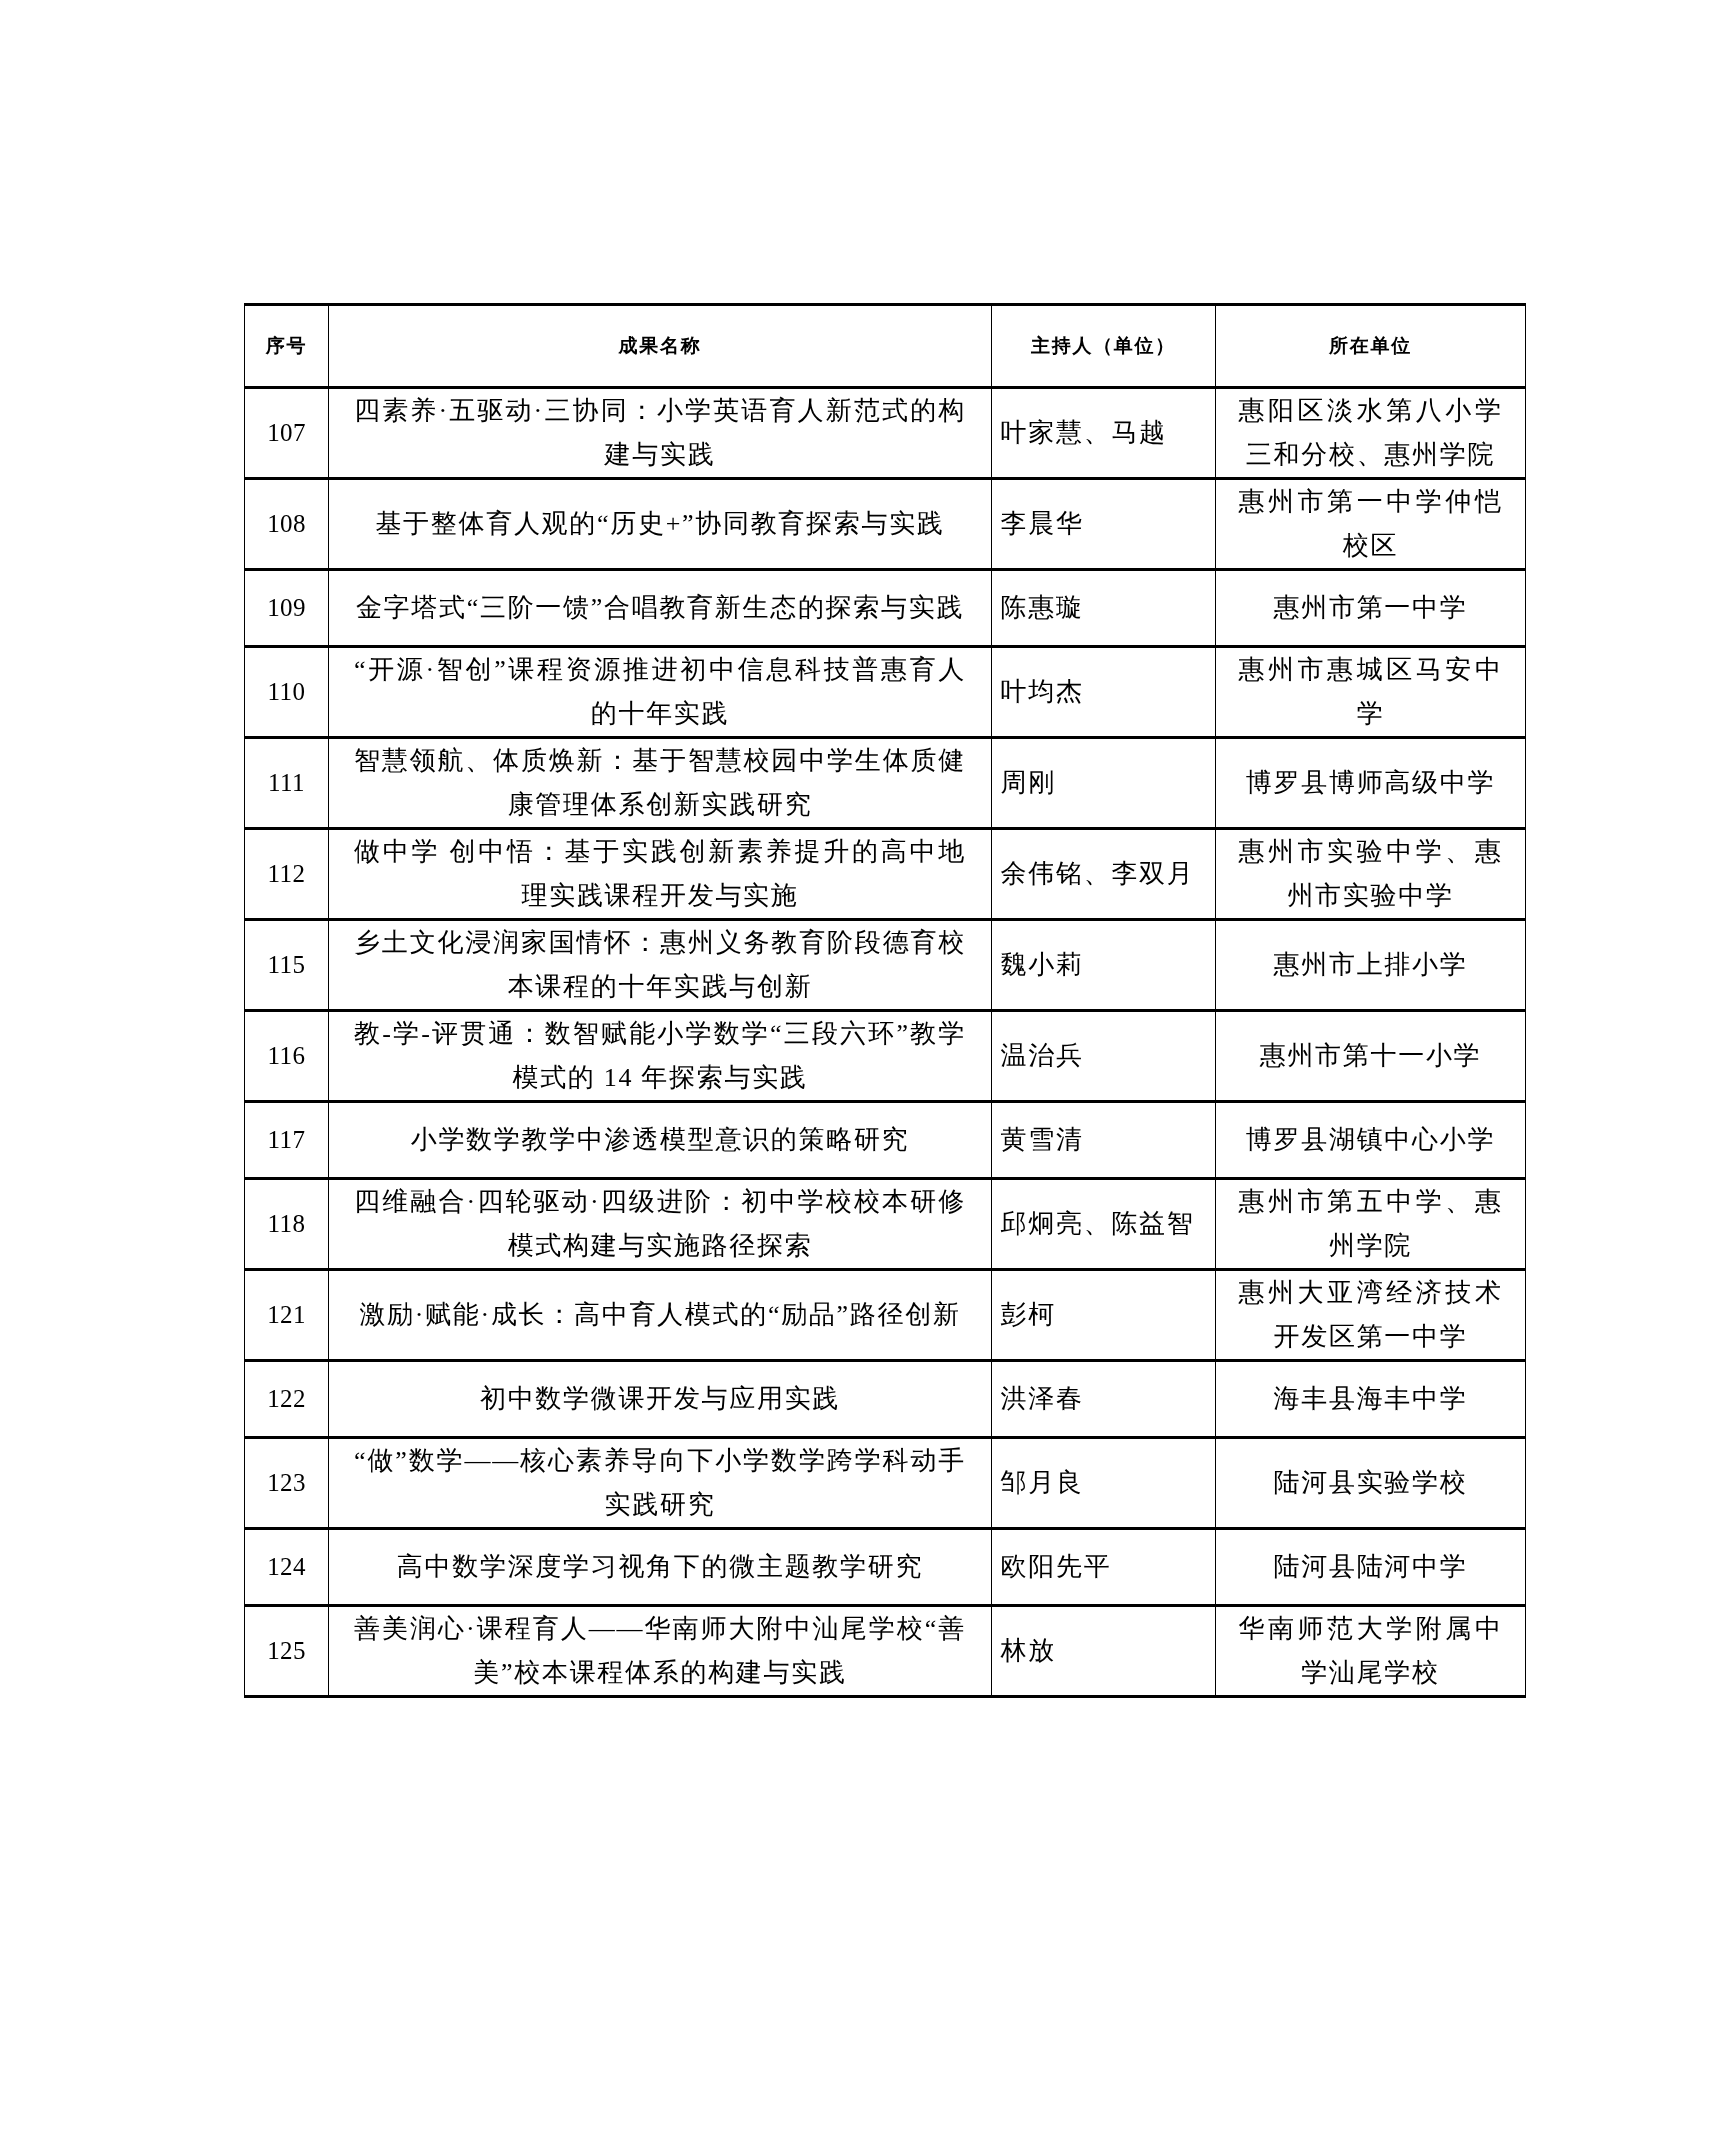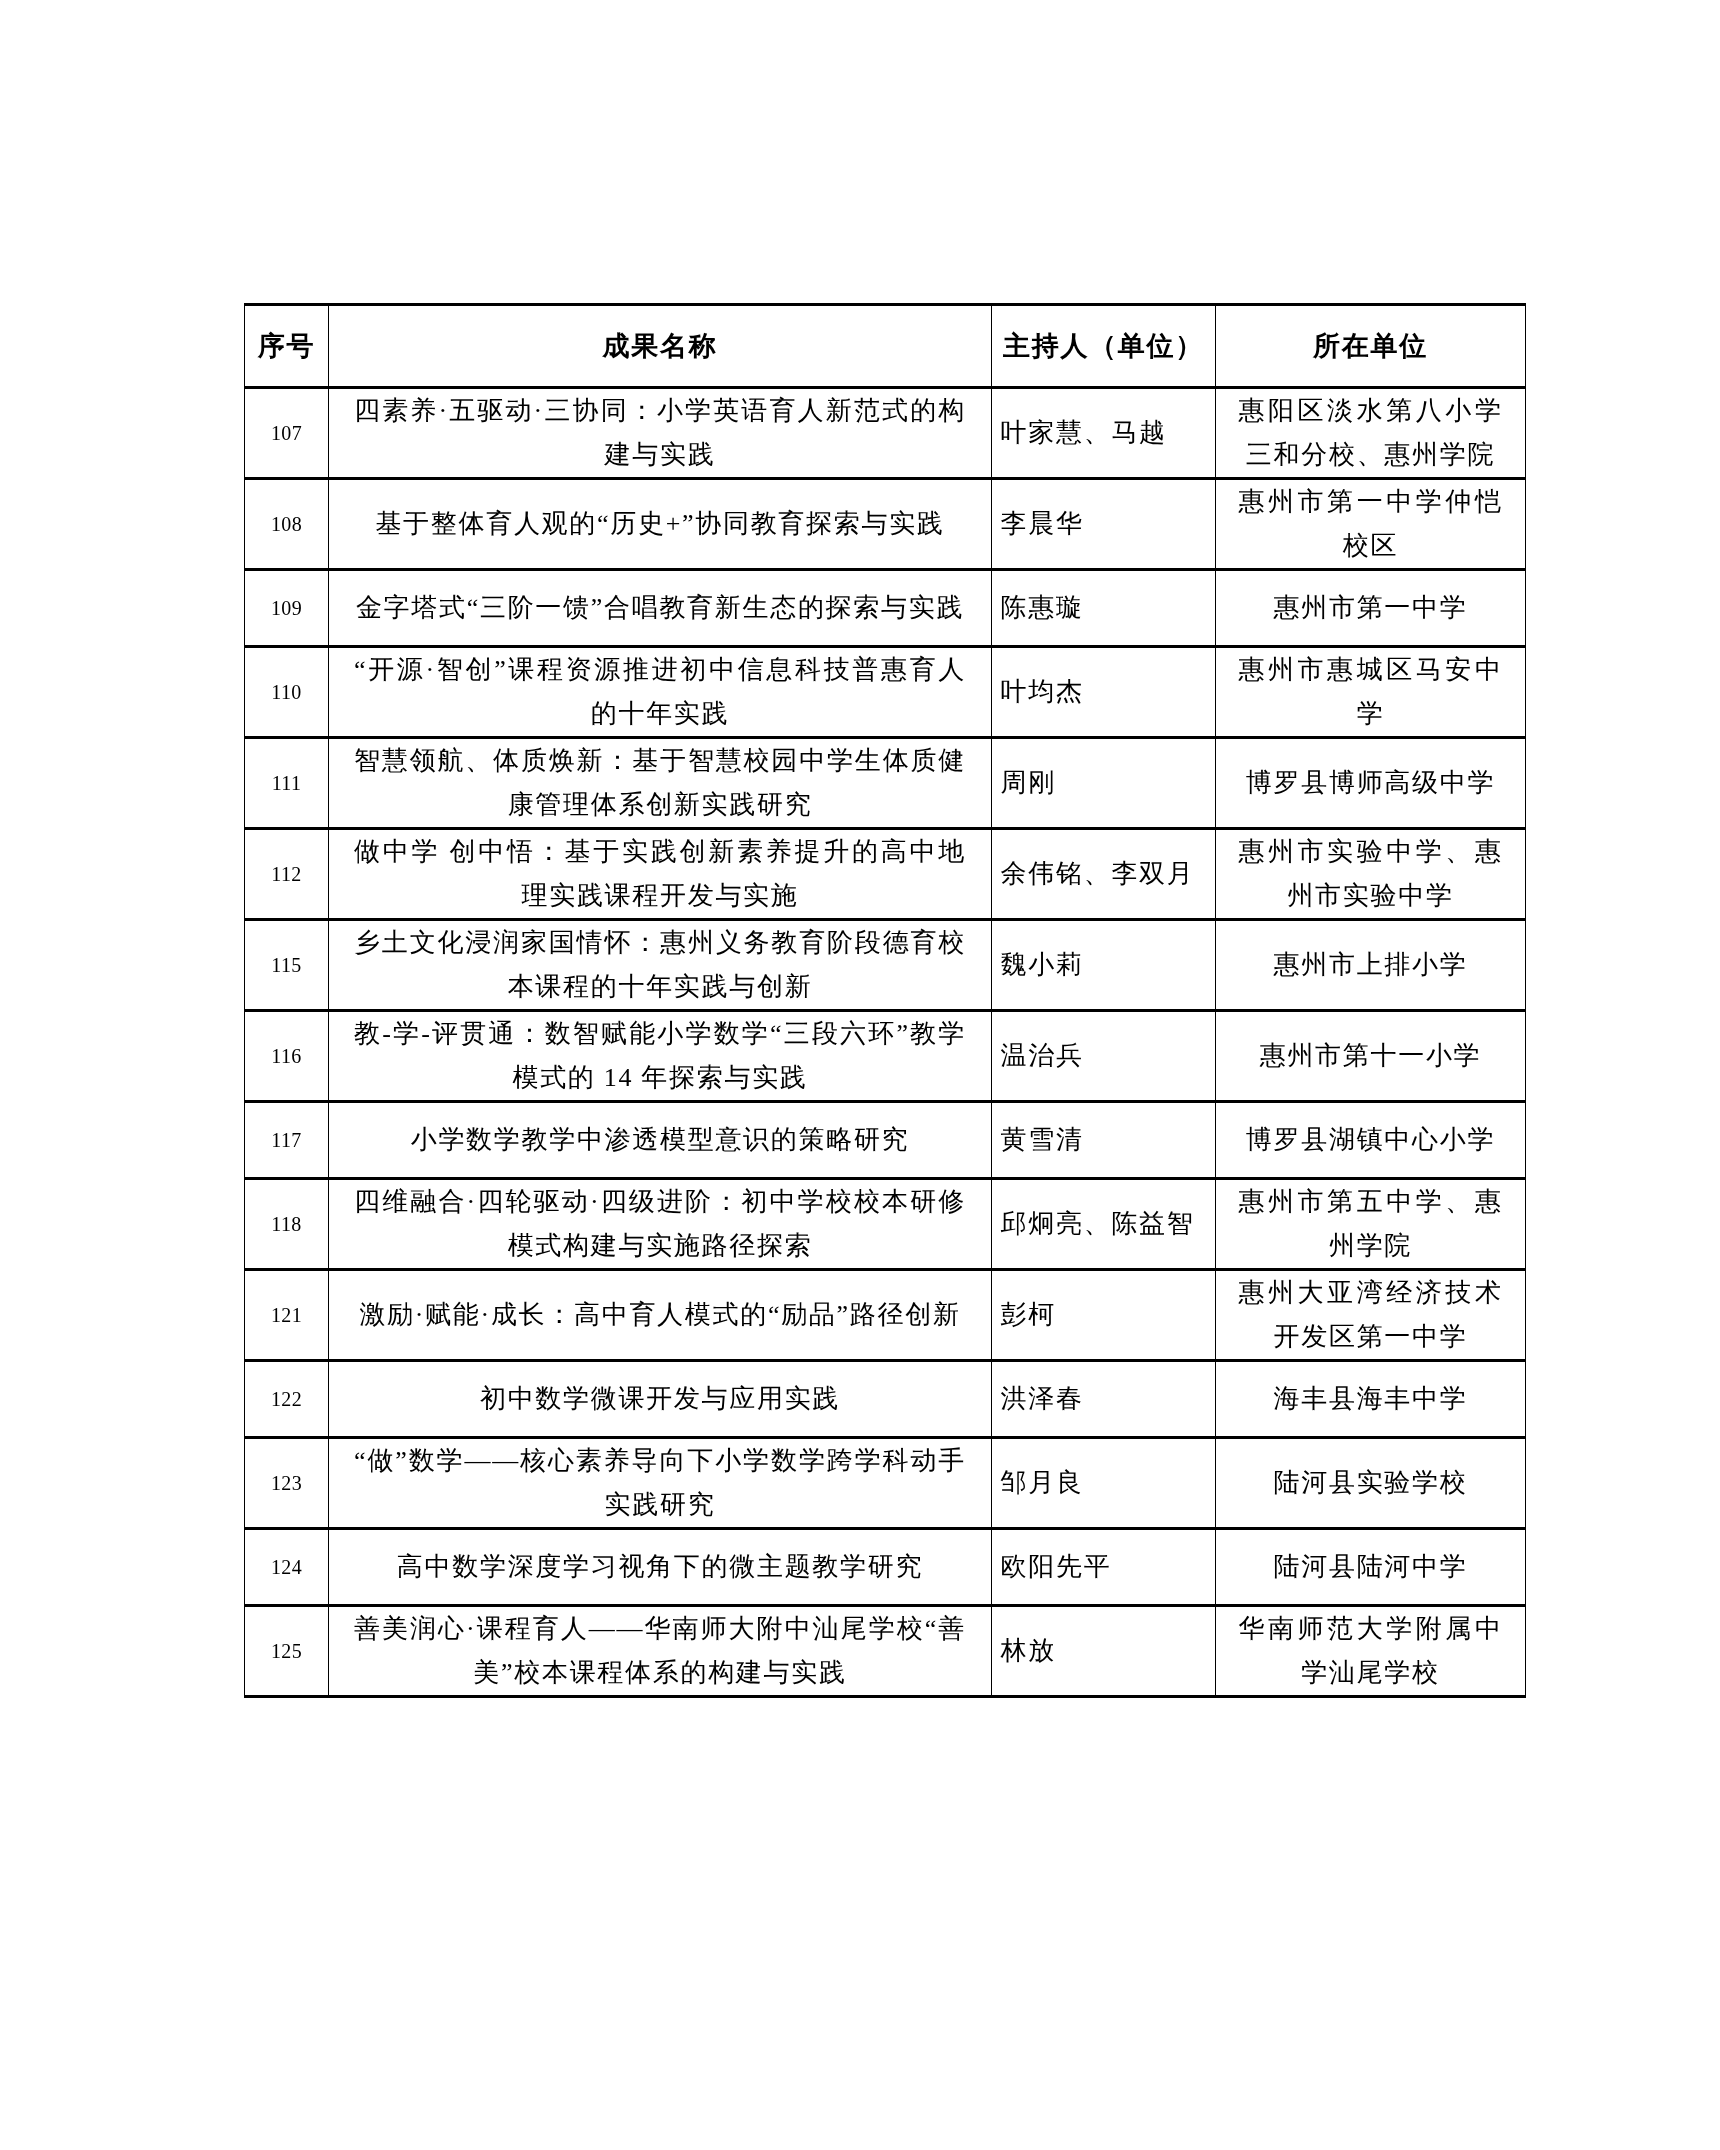--- a/index.html
+++ b/index.html
@@ -27,33 +27,33 @@
     border-left:1.7px solid #000;
     border-right:1.7px solid #000;
     border-top:3.4px solid #000;
     border-bottom:3.4px solid #000;
     vertical-align:middle;
     overflow:hidden;
   }
   .doc-table th{
     height:80px;
     font-weight:bold;
-    font-size:27px;
+    font-size:19px;
     letter-spacing:1.7px;
     text-align:center;
     padding:0 4.3px;
   }
   .doc-table td{
     height:74px;
     font-size:26px;
     line-height:44px;
   }
   td.cell-no{
     text-align:center;
-    font-size:20px;
+    font-size:25px;
     letter-spacing:0.4px;
     padding:0 3.4px;
   }
   td.cell-title{
     padding:0 25px;
     letter-spacing:1.7px;
     text-align:justify;
     text-align-last:center;
     -moz-text-align-last:center;
     text-justify:inter-character;

